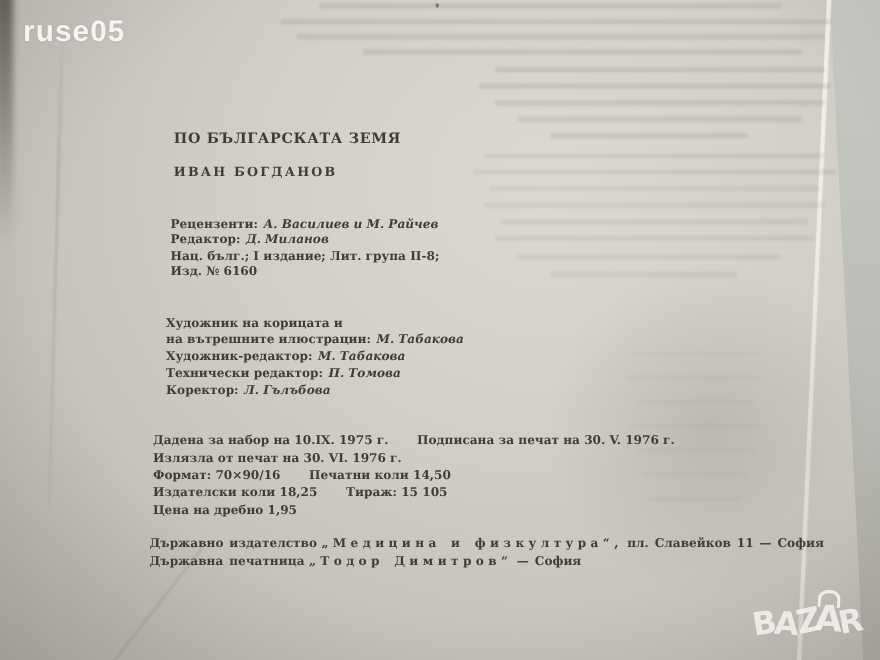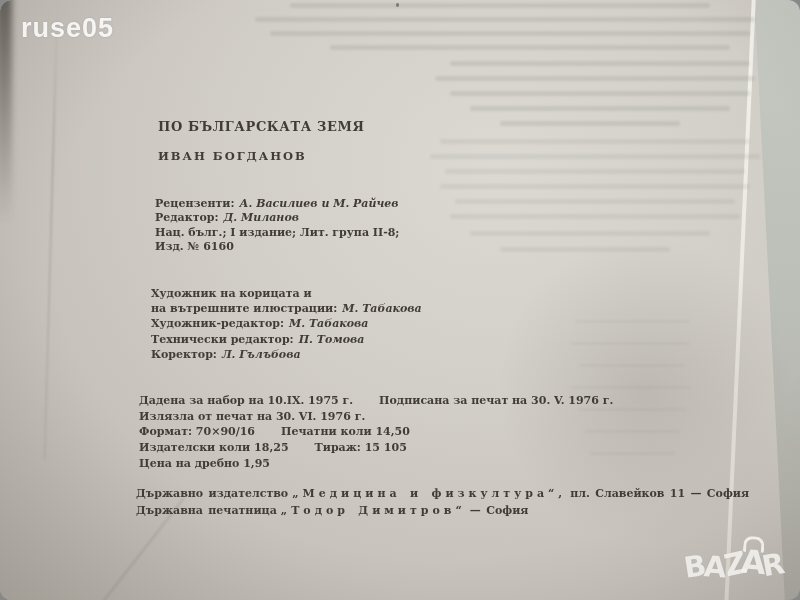--- a/index.html
+++ b/index.html
@@ -1,20 +1,19 @@
 <!DOCTYPE html>
 <html><head>
 <meta charset="utf-8">
 <style>
   html,body{margin:0;padding:0;background:#888;}
   #photo{
     position:relative;width:800px;height:600px;overflow:hidden;
     background:linear-gradient(180deg,#c6c9c2 0%,#bcbfb8 50%,#aeaba4 100%);
     font-family:"DejaVu Serif","Liberation Serif",serif;
-    border-radius:12px;
   }
   
   .page{
     position:absolute;inset:0;
     background:radial-gradient(ellipse at 62% 28%, #dcd9d3 0%, #d2cfc8 38%, #c6c2bb 70%, #b1aca4 100%);
     clip-path:polygon(0 0, 94.3% 0, 98.1% 100%, 0 100%);
   }
   .page-edge{
     position:absolute;left:752px;top:-6px;width:4px;height:615px;
     background:linear-gradient(180deg,rgba(248,247,242,0.85),rgba(240,238,231,0.55));

